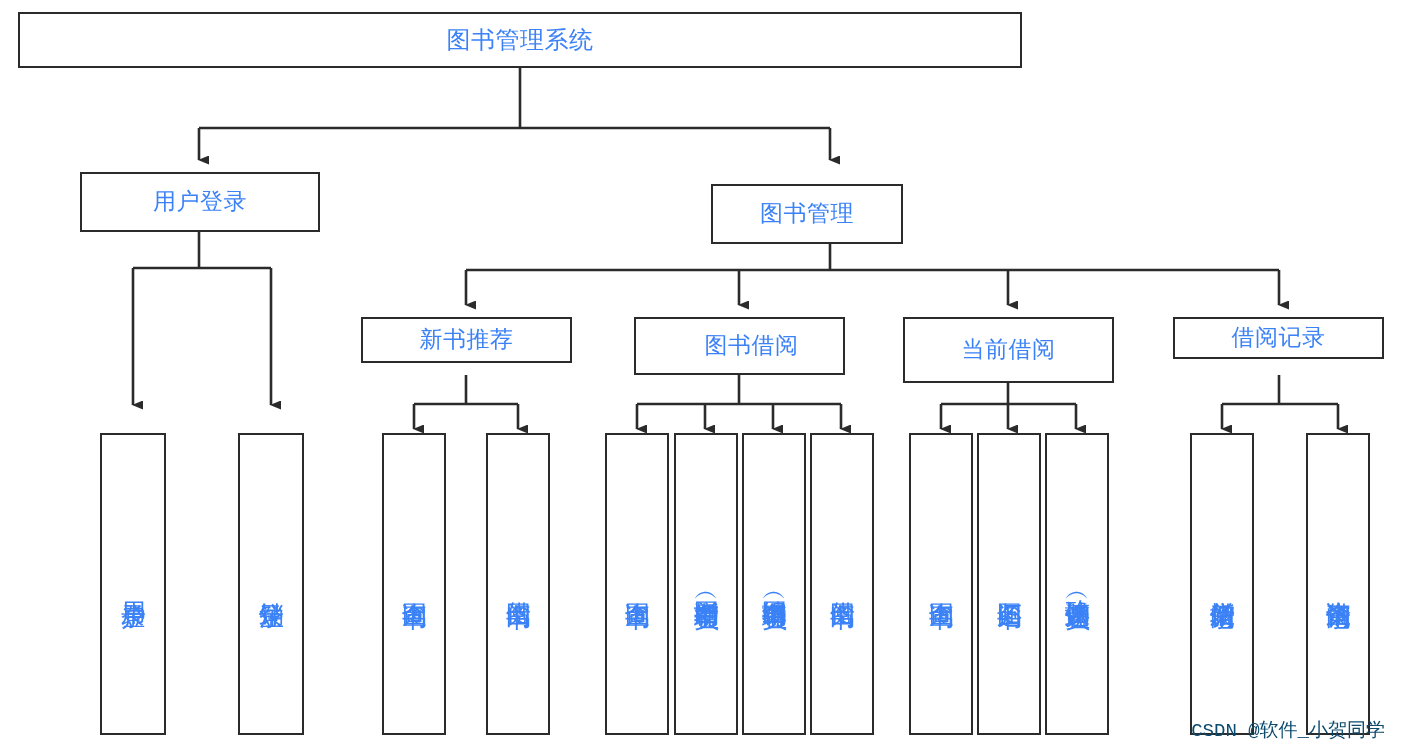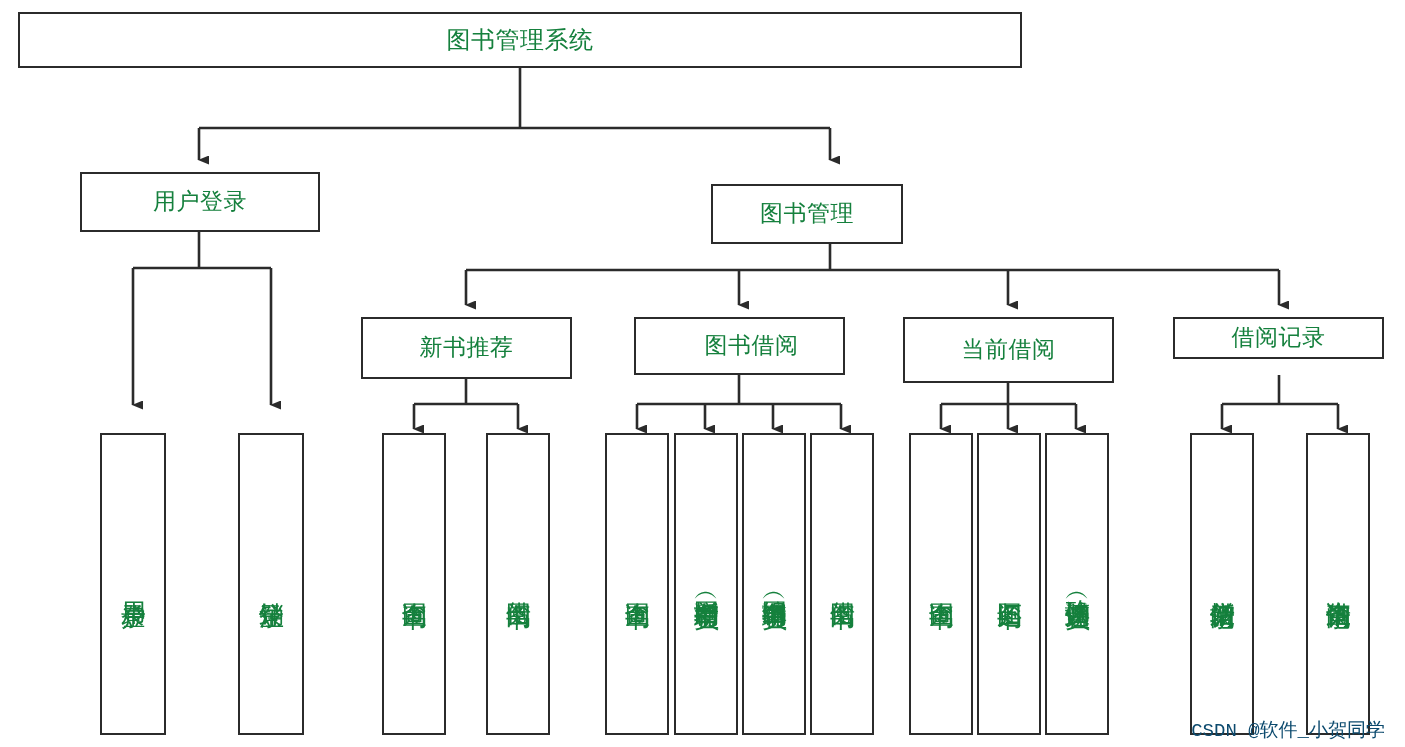--- a/index.html
+++ b/index.html
@@ -29,21 +29,21 @@
     position: absolute;
     box-sizing: border-box;
     border: 2.4px solid #2b2b2b;
     background: #ffffff;
     display: flex;
     align-items: center;
     justify-content: center;
     overflow: hidden;
   }
   .node-label {
-    color: #15803d;
+    color: #3b82f6;
     font-family: "DejaVu Sans", "Liberation Sans", sans-serif;
     line-height: 1.18;
     text-align: right;
     white-space: nowrap;
   }
   .horiz .node-label {
     font-size: 23px;
     letter-spacing: 0.5px;
   }
   .root .node-label {
@@ -133,21 +133,21 @@
   </div>
 
   <div class="node-box horiz" style="left:80px; top:172px; width:240px; height:60px;">
     <span class="node-label">用户登录</span>
   </div>
 
   <div class="node-box horiz" style="left:711px; top:184px; width:192px; height:60px;">
     <span class="node-label">图书管理</span>
   </div>
 
-  <div class="node-box horiz" style="left:361px; top:317px; width:211px; height:62px;">
+  <div class="node-box horiz" style="left:361px; top:317px; width:211px; height:46px;">
     <span class="node-label">新书推荐</span>
   </div>
 
   <div class="node-box horiz" style="left:634px; top:317px; width:211px; height:58px;padding-left:24px;">
     <span class="node-label">图书借阅</span>
   </div>
 
   <div class="node-box horiz" style="left:903px; top:317px; width:211px; height:66px;">
     <span class="node-label">当前借阅</span>
   </div>

